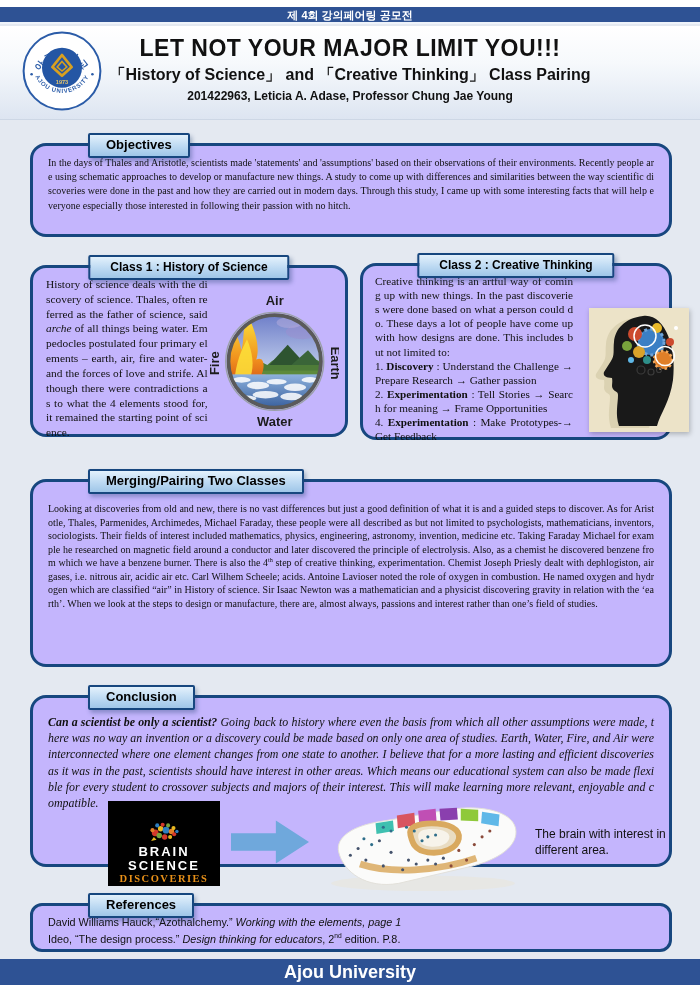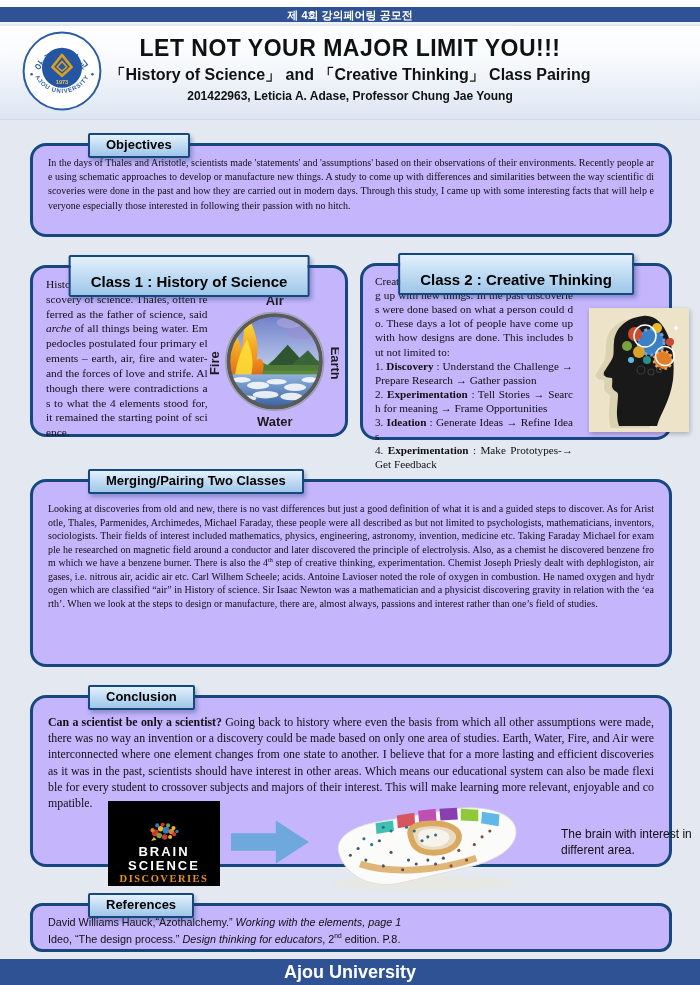--- a/index.html
+++ b/index.html
@@ -34,21 +34,21 @@
   }
   .tab {
     position:absolute; top:-13px; left:55px; z-index:3;
     background:linear-gradient(180deg,#e3f1fc 0%,#bcd9f2 55%,#9fc6e8 100%);
     border:2px solid #17477f; border-radius:2px;
     padding:1px 16px 2px;
     font:bold 13px/1.35 "Liberation Sans", sans-serif; color:#000;
     box-shadow:2px 3px 4px rgba(30,60,110,.35);
     white-space:nowrap;
   }
-  .tab.center { left:50%; transform:translateX(-50%); font-size:15px; padding:15px 20px 3px; }
+  .tab.center { left:50%; transform:translateX(-50%); font-size:12px; padding:2px 20px 3px; }
   .body-text {
     text-align:justify; word-break:break-all; color:#101010;
   }
   
   .sec-objectives { top:136px; left:30px; width:642px; height:94px; }
   .sec-objectives .body-text { padding:10px 15px 0; font-size:10px; line-height:1.42; }
   
   .sec-class1 { top:258px; left:30px; width:318px; height:172px; }
   .sec-class2 { top:256px; left:360px; width:312px; height:177px; }
   .class1-content { display:flex; padding:9px 6px 4px 13px; }
@@ -57,31 +57,31 @@
   .class2-content { position:relative; padding:8px 96px 4px 12px; font-size:11.2px; line-height:1.26; color:#101010; }
   .class2-intro { text-align:justify; word-break:break-all; }
   .step { text-align:justify; word-break:break-all; }
   .head-fig { position:absolute; right:-20px; top:42px; width:100px; height:124px; z-index:4;
               box-shadow:1px 2px 5px rgba(0,0,0,.25); }
   
   .sec-merging { top:472px; left:30px; width:642px; height:188px; }
   .sec-merging .body-text { padding:20px 15px 0; font-size:10px; line-height:1.35; }
   
   .sec-conclusion { top:688px; left:30px; width:642px; height:172px; }
-  .sec-conclusion .body-text { padding:16px 15px 0; font-size:11.9px; line-height:1.36; }
+  .sec-conclusion .body-text { padding:16px 15px 0; font-size:11.9px; line-height:1.36;font-style:italic; }
   .concl-img { position:absolute; z-index:4; }
   .brainlogo { left:75px; top:103px; width:112px; height:85px; background:#000;
                display:flex; flex-direction:column; align-items:center; padding-top:21px; }
   .brainlogo .bl1, .brainlogo .bl2 {
     color:#fff; font:bold 13px/1.05 "Liberation Sans", sans-serif; letter-spacing:2px; }
   .brainlogo .bl3 {
     color:#e89018; font:bold 10.5px/1.3 "Liberation Serif", serif; letter-spacing:1.5px; }
   .arrowbox { left:198px; top:122px; width:78px; height:44px; }
   .building { left:288px; top:104px; width:204px; height:92px; }
-  .caption  { left:528px; top:128px; width:140px;
+  .caption  { left:502px; top:128px; width:140px;
               font:12px/1.35 "Liberation Sans", sans-serif; color:#111; }
   
   .sec-references { top:896px; left:30px; width:642px; height:49px; border-radius:12px; }
   .refs { padding:8px 15px 0; font:10.8px/1.55 "Liberation Sans", sans-serif; color:#111; }
   .refs i { font-style:italic; }
   sup { font-size:.62em; vertical-align:super; line-height:0; }
   
   .footer {
     position:absolute; left:0; top:952px; width:700px; height:26px;
     background:#2e5294; color:#fff; text-align:center;
@@ -185,21 +185,20 @@
       </svg>
     </div>
   </div>
 
   <div class="section sec-class2">
     <div class="tab center">Class 2 : Creative Thinking</div>
     <div class="class2-content">
       <div class="class2-intro">Creative thinking is an artful way of coming up with new things. In the past discoveries were done based on what a person could do. These days a lot of people have come up with how designs are done. This includes but not limited to:</div>
       <div class="step"><span>1. </span><b>Discovery</b><span> : Understand the Challenge → Prepare Research → Gather passion</span></div>
       <div class="step"><span>2. </span><b>Experimentation</b><span> : Tell Stories → Search for meaning → Frame Opportunities</span></div>
-      <div class="step"><span>3. </span><b>Ideation</b><span> : Generate Ideas → Refine Ideas</span></div>
       <div class="step"><span>4. </span><b>Experimentation</b><span> : Make Prototypes-→ Get Feedback</span></div>
     </div>
     <svg class="head-fig" viewBox="0 0 100 124">
       <rect x="0" y="0" width="100" height="124" fill="#ece3c8"></rect>
       <path d="M54,8 C36,10 26,21 25,34 C24,42 26,47 22,53 L15,64 C14,67 16,69 19,69.5 L23,70 C24,75 22,78 24,81 C26,84 29,83 29,87 C29,96 26,106 30,118 L68,118 C71,106 81,94 84,72 C88,40 76,5 54,8 Z" fill="#dbd2b2" transform="translate(-8,2)"></path>
       <path d="M54,8 C36,10 26,21 25,34 C24,42 26,47 22,53 L15,64 C14,67 16,69 19,69.5 L23,70 C24,75 22,78 24,81 C26,84 29,83 29,87 C29,96 26,106 30,118 L68,118 C71,106 81,94 84,72 C88,40 76,5 54,8 Z" fill="#191919"></path>
       <g>
         <circle cx="62" cy="34" r="13" fill="#3b7fc4"></circle>
         <circle cx="62" cy="34" r="13" fill="none" stroke="#6fa4d8" stroke-width="3" stroke-dasharray="3 3"></circle>
         <circle cx="74" cy="52" r="9" fill="#e07f28"></circle>

